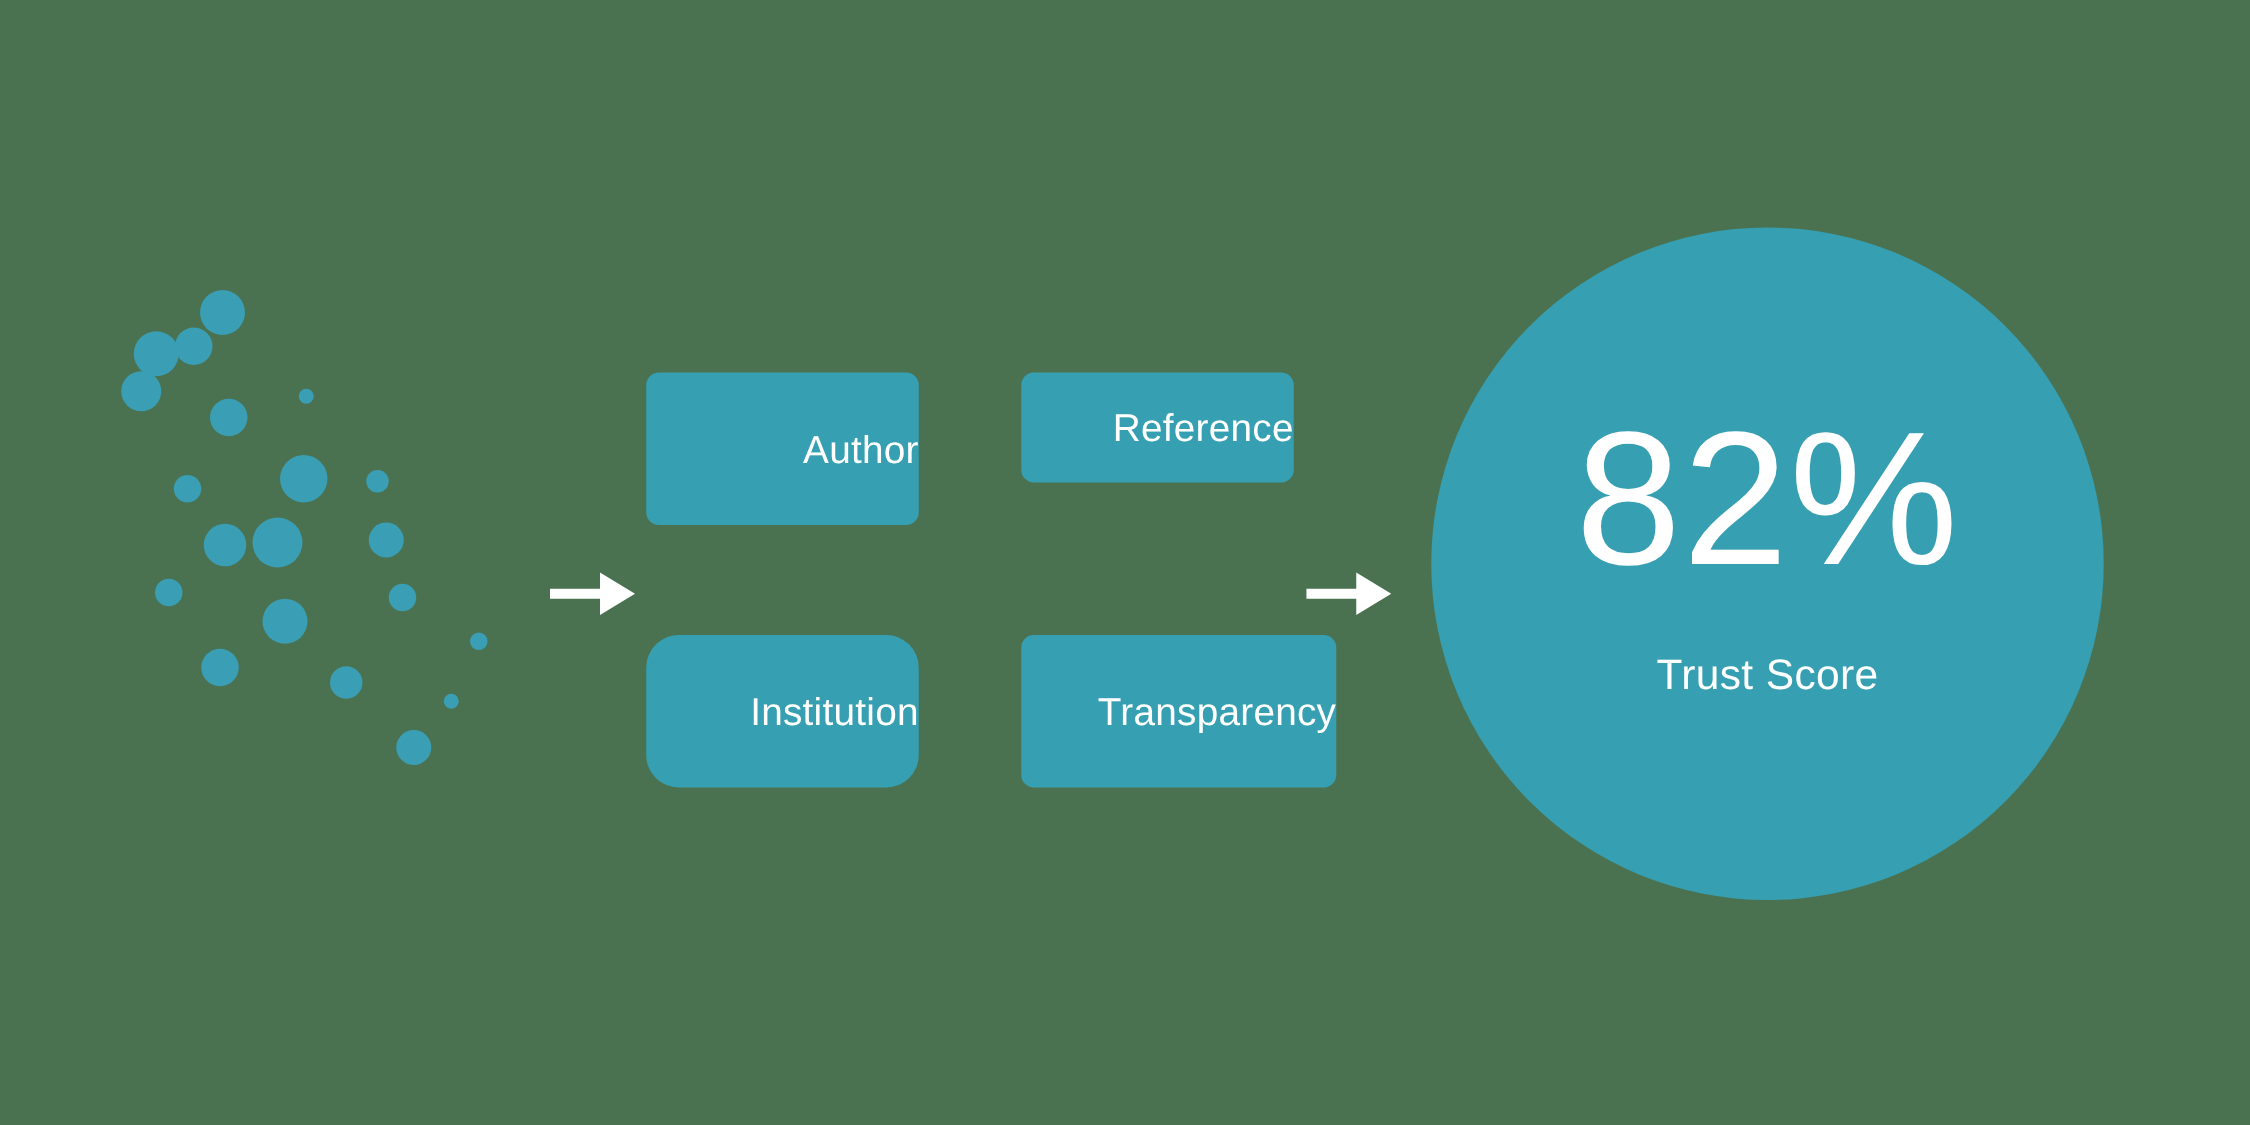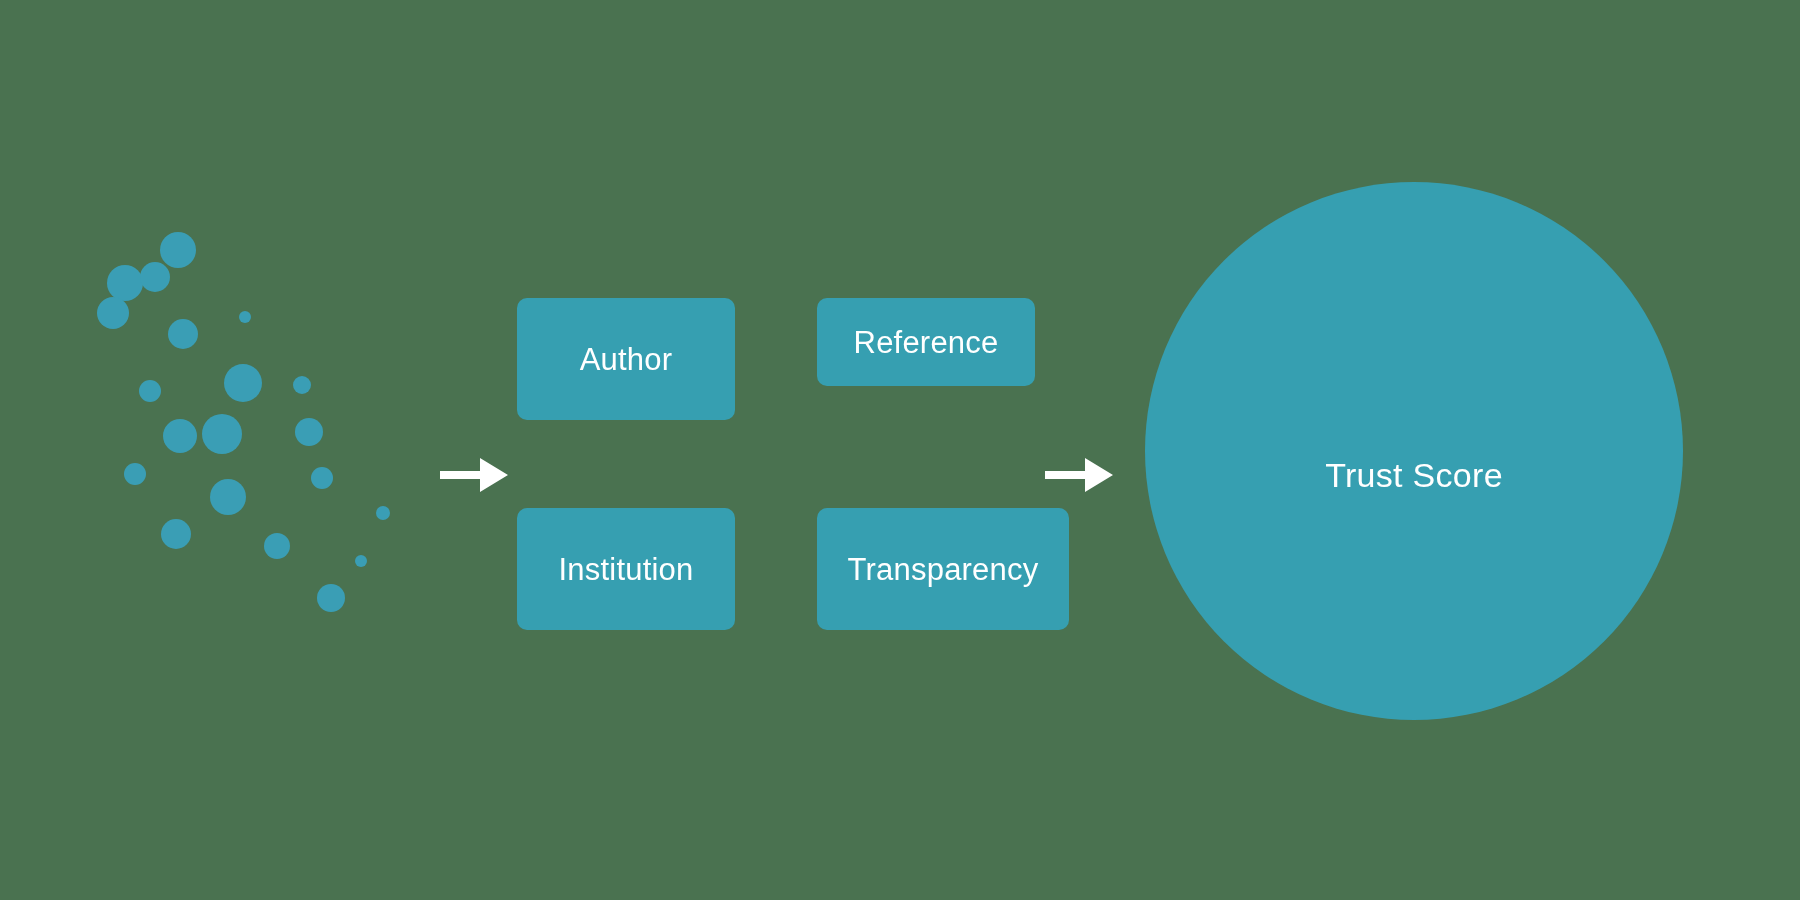--- a/index.html
+++ b/index.html
@@ -41,21 +41,21 @@
   }
   .arrow svg { display: block; }
 
   
   .factor-box {
     position: absolute;
     background: #369fb1;
     border-radius: 10px;
     display: flex;
     align-items: center;
-    justify-content: center;
+    justify-content: flex-end;
     box-sizing: border-box;
   }
   .factor-label {
     color: #ffffff;
     font-size: 31px;
     font-weight: 400;
     letter-spacing: 0.2px;
     line-height: 1;
     white-space: nowrap;
   }
@@ -133,25 +133,26 @@
   </div>
 
   <div class="factor-box" style="left:517px; top:298px; width:218px; height:122px;">
     <span class="factor-label">Author</span>
   </div>
 
   <div class="factor-box" style="left:817px; top:298px; width:218px; height:88px;">
     <span class="factor-label">Reference</span>
   </div>
 
-  <div class="factor-box" style="left:517px; top:508px; width:218px; height:122px;">
+  <div class="factor-box" style="left:517px; top:508px; width:218px; height:122px;border-radius:26px;">
     <span class="factor-label">Institution</span>
   </div>
 
   <div class="factor-box" style="left:817px; top:508px; width:252px; height:122px;">
     <span class="factor-label">Transparency</span>
   </div>
 
   <div id="score-circle">
+    <div id="score-value">82%</div>
     <div id="score-caption">Trust Score</div>
   </div>
 
 </div>
 
 </body></html>

